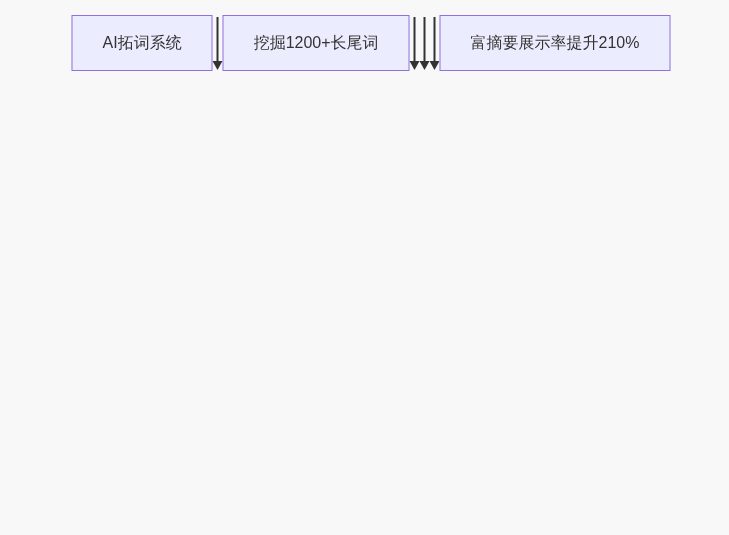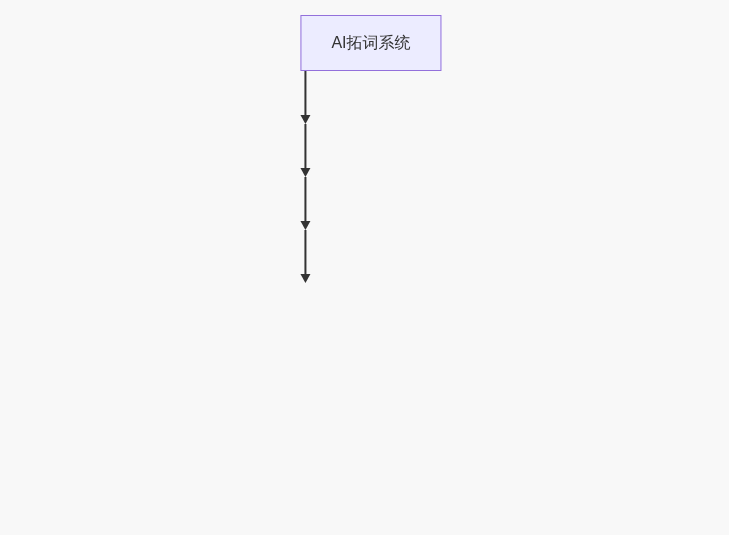--- a/index.html
+++ b/index.html
@@ -17,22 +17,22 @@
     height: 535px;
     background: #f8f8f8;
   }
 
   .flow {
     position: absolute;
     top: 15px;
     left: 371px;
     transform: translateX(-50%);
     display: flex;
-    flex-direction: column;
-    align-items: flex-start;
+    flex-direction: row;
+    align-items: center;
   }
 
   .node {
     display: flex;
     align-items: center;
     justify-content: center;
     min-height: 56px;
     padding: 0 30px;
     background: #ECECFF;
     border: 1px solid #9370DB;
@@ -72,33 +72,39 @@
 
     <div class="node">
       <span>AI拓词系统</span>
     </div>
 
     <div class="arrow">
       <div class="line"></div>
       <div class="head"></div>
     </div>
 
+    <div class="node">
+      <span>挖掘1200+长尾词</span>
+    </div>
 
     <div class="arrow">
       <div class="line"></div>
       <div class="head"></div>
     </div>
 
 
     <div class="arrow">
       <div class="line"></div>
       <div class="head"></div>
     </div>
 
 
     <div class="arrow">
       <div class="line"></div>
       <div class="head"></div>
     </div>
 
+    <div class="node">
+      <span>富摘要展示率提升210%</span>
+    </div>
 
   </div>
 </div>
 
 </body></html>

